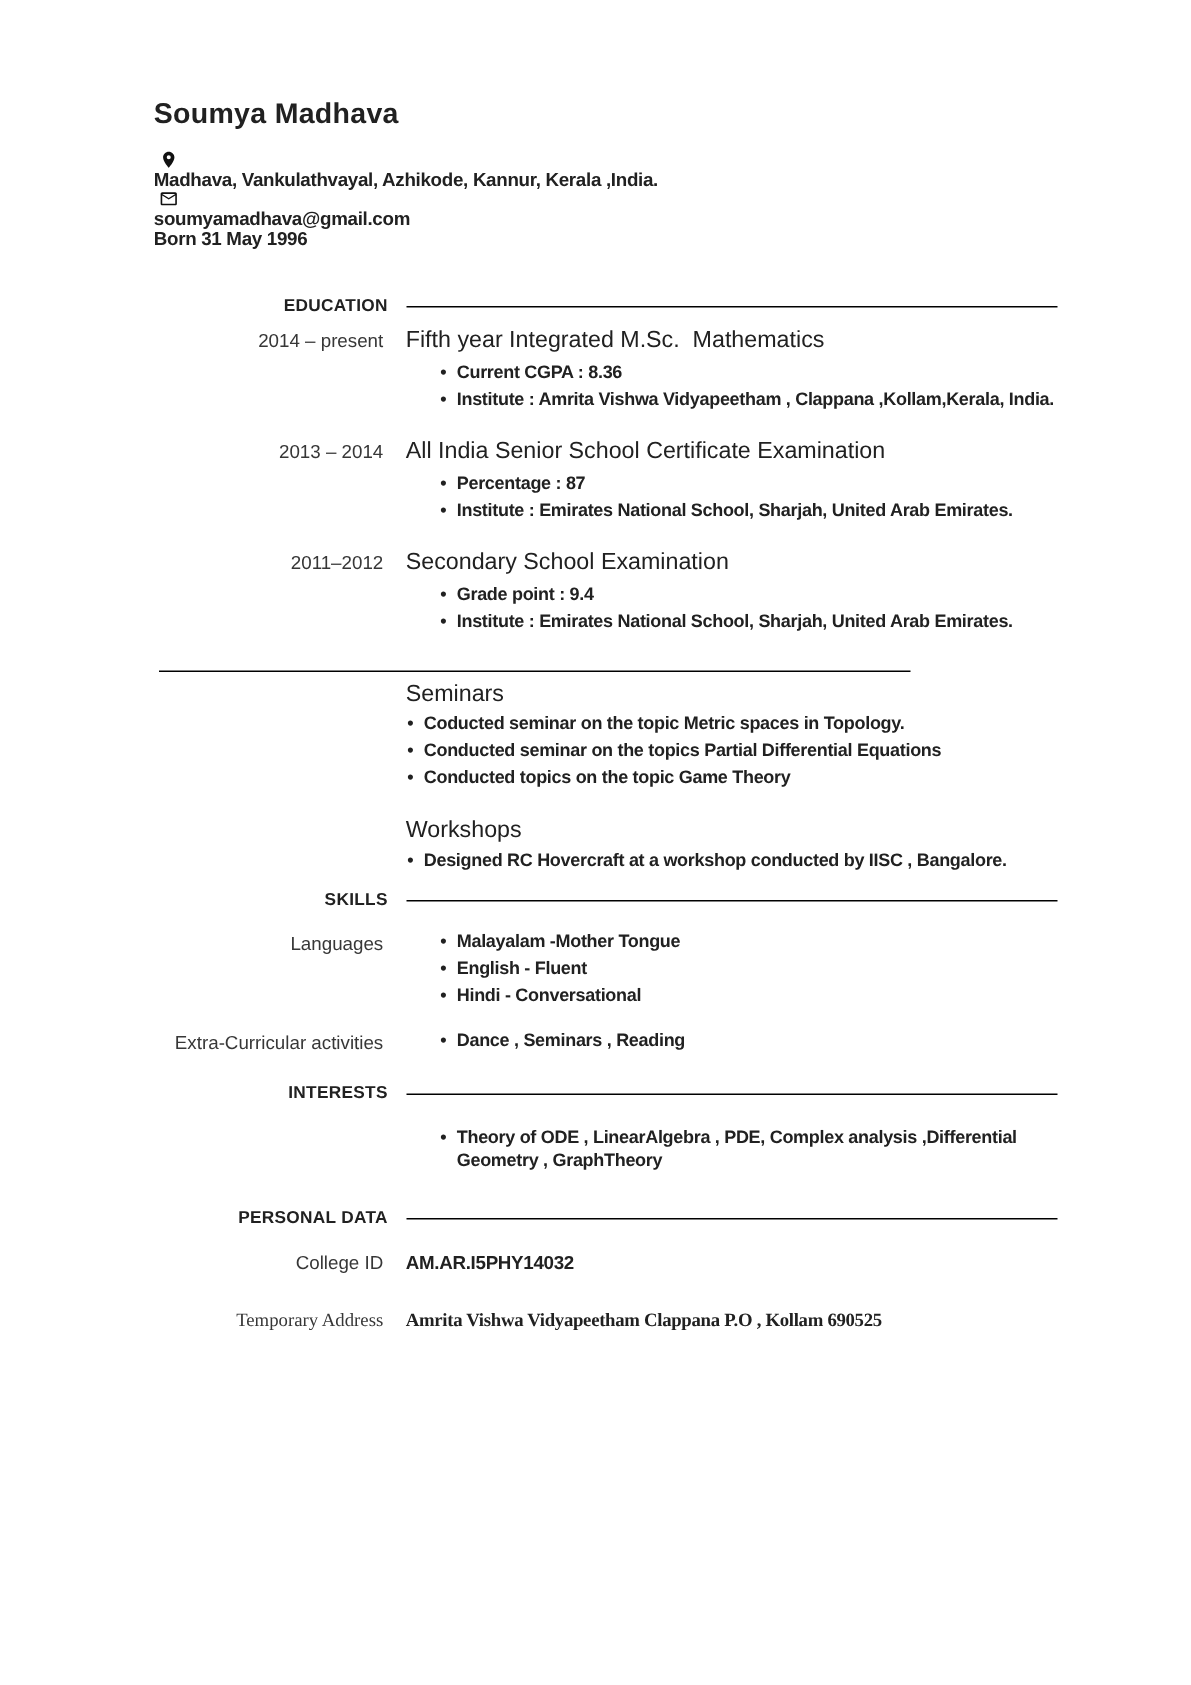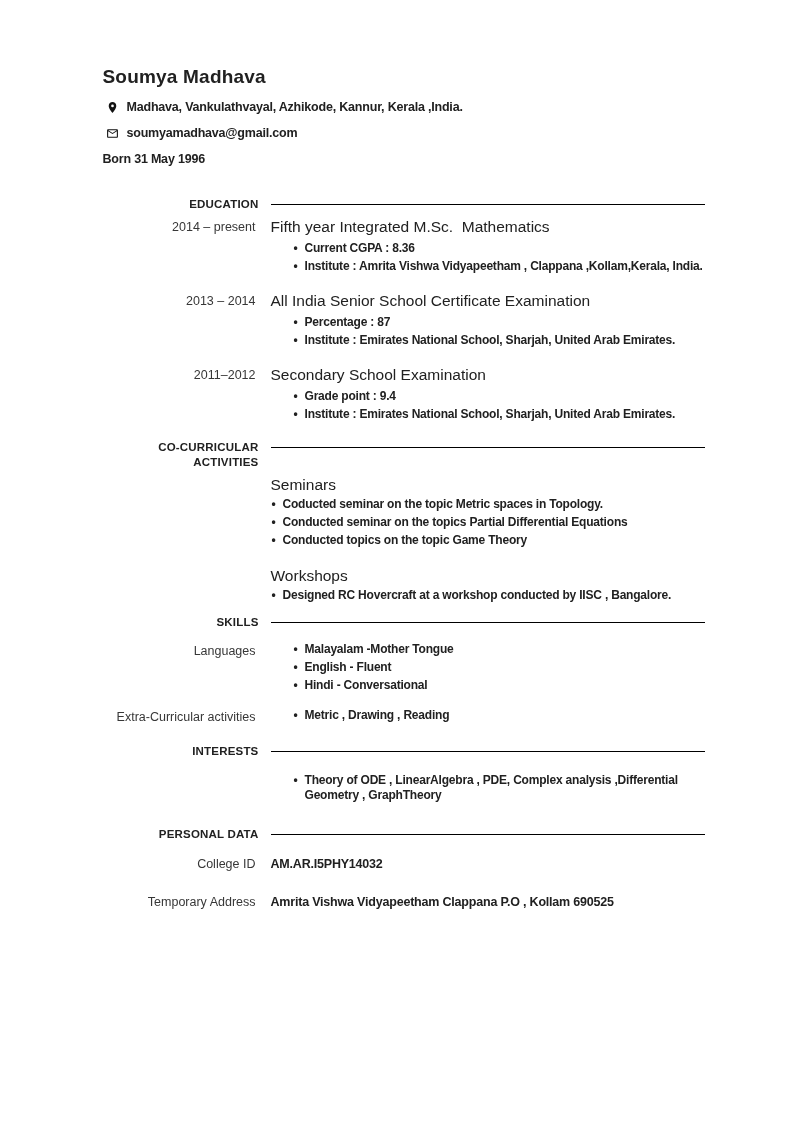--- a/index.html
+++ b/index.html
@@ -10,21 +10,21 @@
     background:#ffffff;
     color:#212121;
     font-family:"Liberation Sans","DejaVu Sans",sans-serif;
     box-sizing:border-box;
     padding:66px 56px 0 60px;
     overflow:hidden;
   }
   
   .header { padding-left:9px; }
   .name { font-size:19px; font-weight:700; line-height:22px; letter-spacing:0.2px; margin-bottom:12px; }
-  .contact-row { display:flex; align-items:flex-end; height:14px; margin-bottom:12px; }
+  .contact-row { display:flex; align-items:flex-start; height:14px; margin-bottom:12px;flex-direction:column; }
   .contact-icon { width:13px; height:13px; margin-left:3px; margin-right:8px; flex-shrink:0; display:flex; align-items:center; }
   .contact-icon svg { width:13px; height:13px; fill:#111; }
   .contact-text { font-size:12.5px; font-weight:700; letter-spacing:-0.2px; white-space:nowrap; }
   .born { font-size:12.5px; font-weight:700; letter-spacing:-0.2px; line-height:14px; }
   
   .sections { margin-top:31px; }
   .row { display:flex; align-items:flex-start; }
   .col-l { width:165px; flex-shrink:0; text-align:right; }
   .col-r { margin-left:12px; width:501px; }
   
@@ -48,21 +48,21 @@
   .group-title { font-size:15.5px; font-weight:400; line-height:18px; margin-bottom:3px; }
   .group { margin-bottom:19px; }
   .group:last-child { margin-bottom:12px; }
   
   .skill-row { margin-top:12px; }
   .skill-row .bullets { margin-top:0; }
   
   .interest-bullets { margin-top:14px; margin-bottom:12px; }
   
   .p-row { margin-top:13px; }
-  .p-row.second { margin-top:21px; }
+  .p-row.second { margin-top:21px;font-family:Liberation Serif, serif; }
   .p-value { font-size:12.5px; font-weight:700; letter-spacing:-0.2px; line-height:16px; padding-top:1px; }
   .mt12 { margin-top:12px; }
   .mt18 { margin-top:18px; }
 </style>
 </head>
 <body>
 
 <div class="page">
 
   <div class="header">
@@ -129,24 +129,20 @@
           <div class="bullets">
             <div class="b">Grade point : 9.4</div>
             <div class="b">Institute : Emirates National School, Sharjah, United Arab Emirates.</div>
           </div>
         </div>
       </div>
     </div>
 
     <div class="sec">
       <div class="row head-row sec-head-gap">
-        <div class="col-l">
-          <div class="head-label">CO-CURRICULAR</div>
-          <div class="head-label">ACTIVITIES</div>
-        </div>
         <div class="col-r">
             <div class="rule"></div>
           </div>
       </div>
 
       <div class="row">
         <div class="col-l"></div>
         <div class="col-r tight">
           <div class="group">
             <div class="group-title">Seminars</div>
@@ -178,21 +174,21 @@
             <div class="b">English - Fluent</div>
             <div class="b">Hindi - Conversational</div>
           </div>
         </div>
       </div>
 
       <div class="row skill-row">
         <div class="col-l lbl">Extra-Curricular activities</div>
         <div class="col-r">
           <div class="bullets">
-            <div class="b">Metric , Drawing , Reading</div>
+            <div class="b">Dance , Seminars , Reading</div>
           </div>
         </div>
       </div>
     </div>
 
     <div class="sec mt18">
       <div class="row head-row">
         <div class="col-l head-label">INTERESTS</div>
         <div class="col-r">
             <div class="rule"></div>

